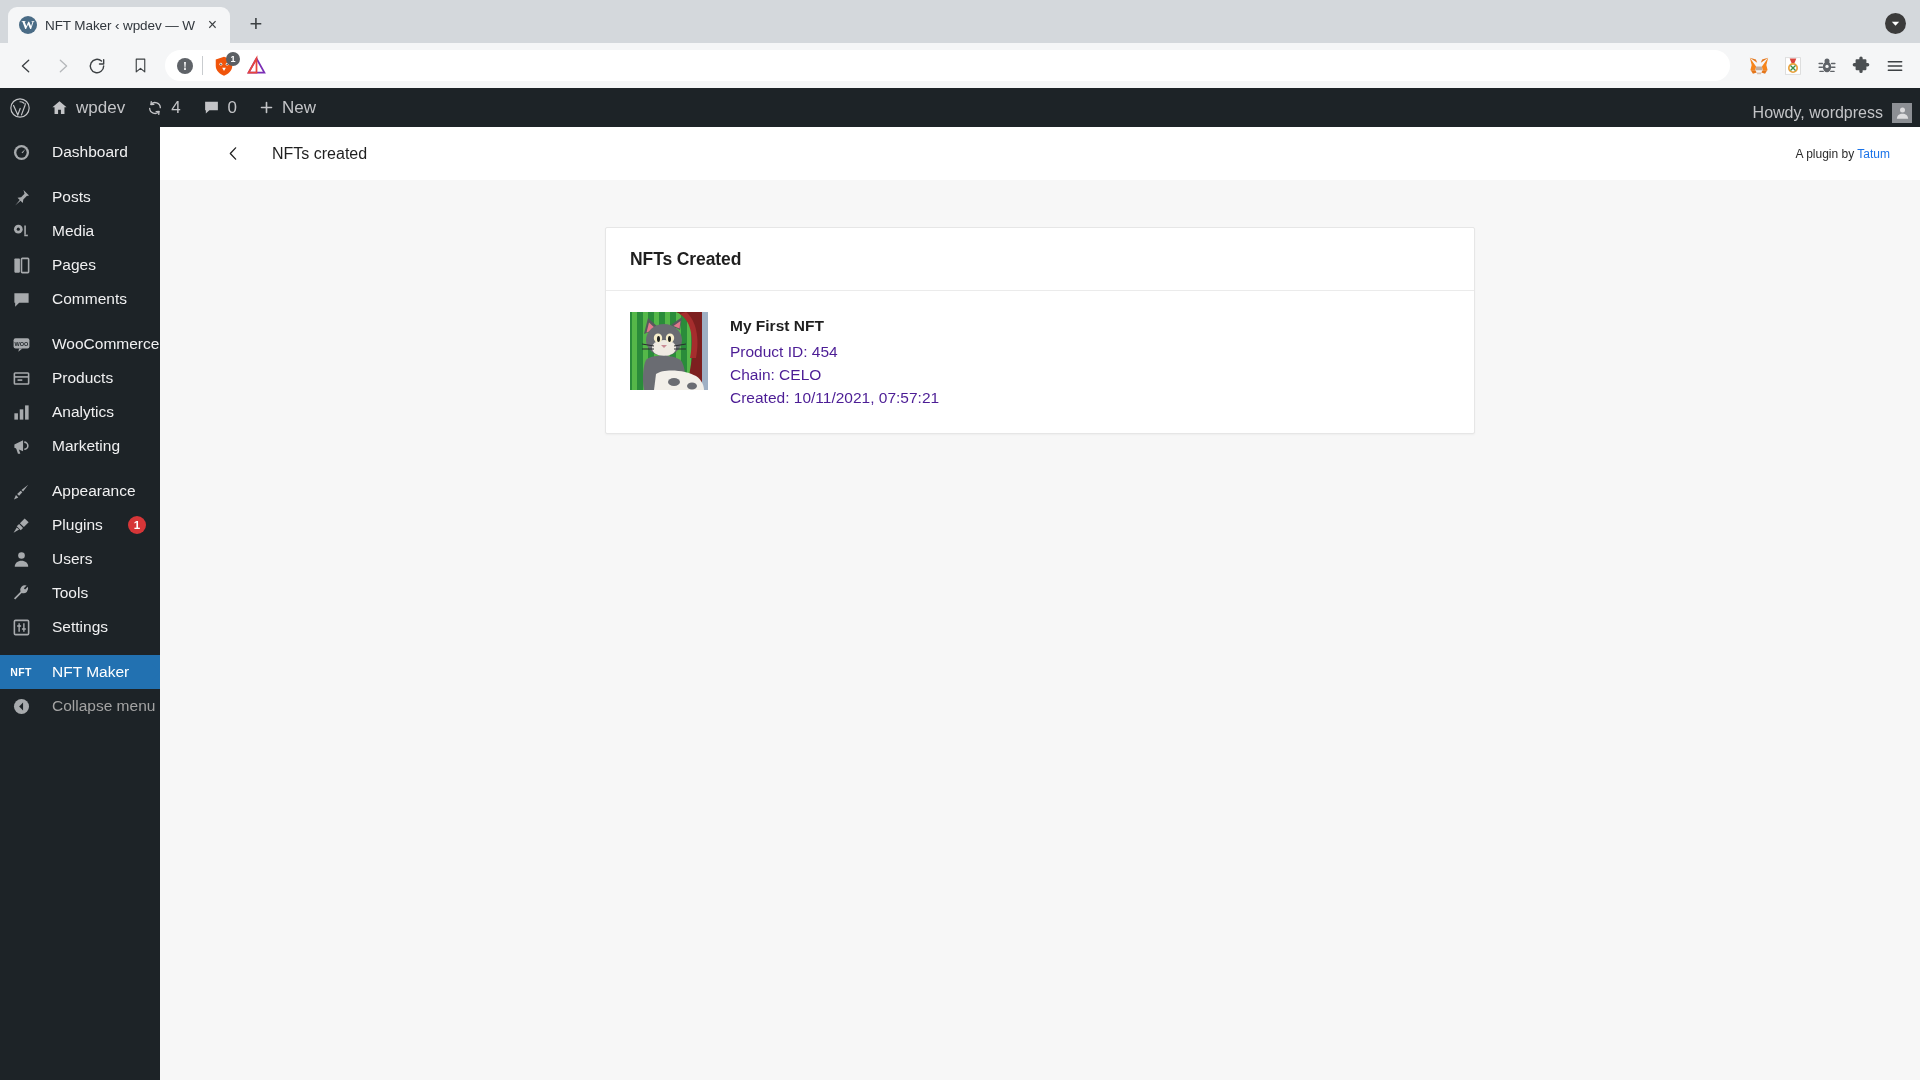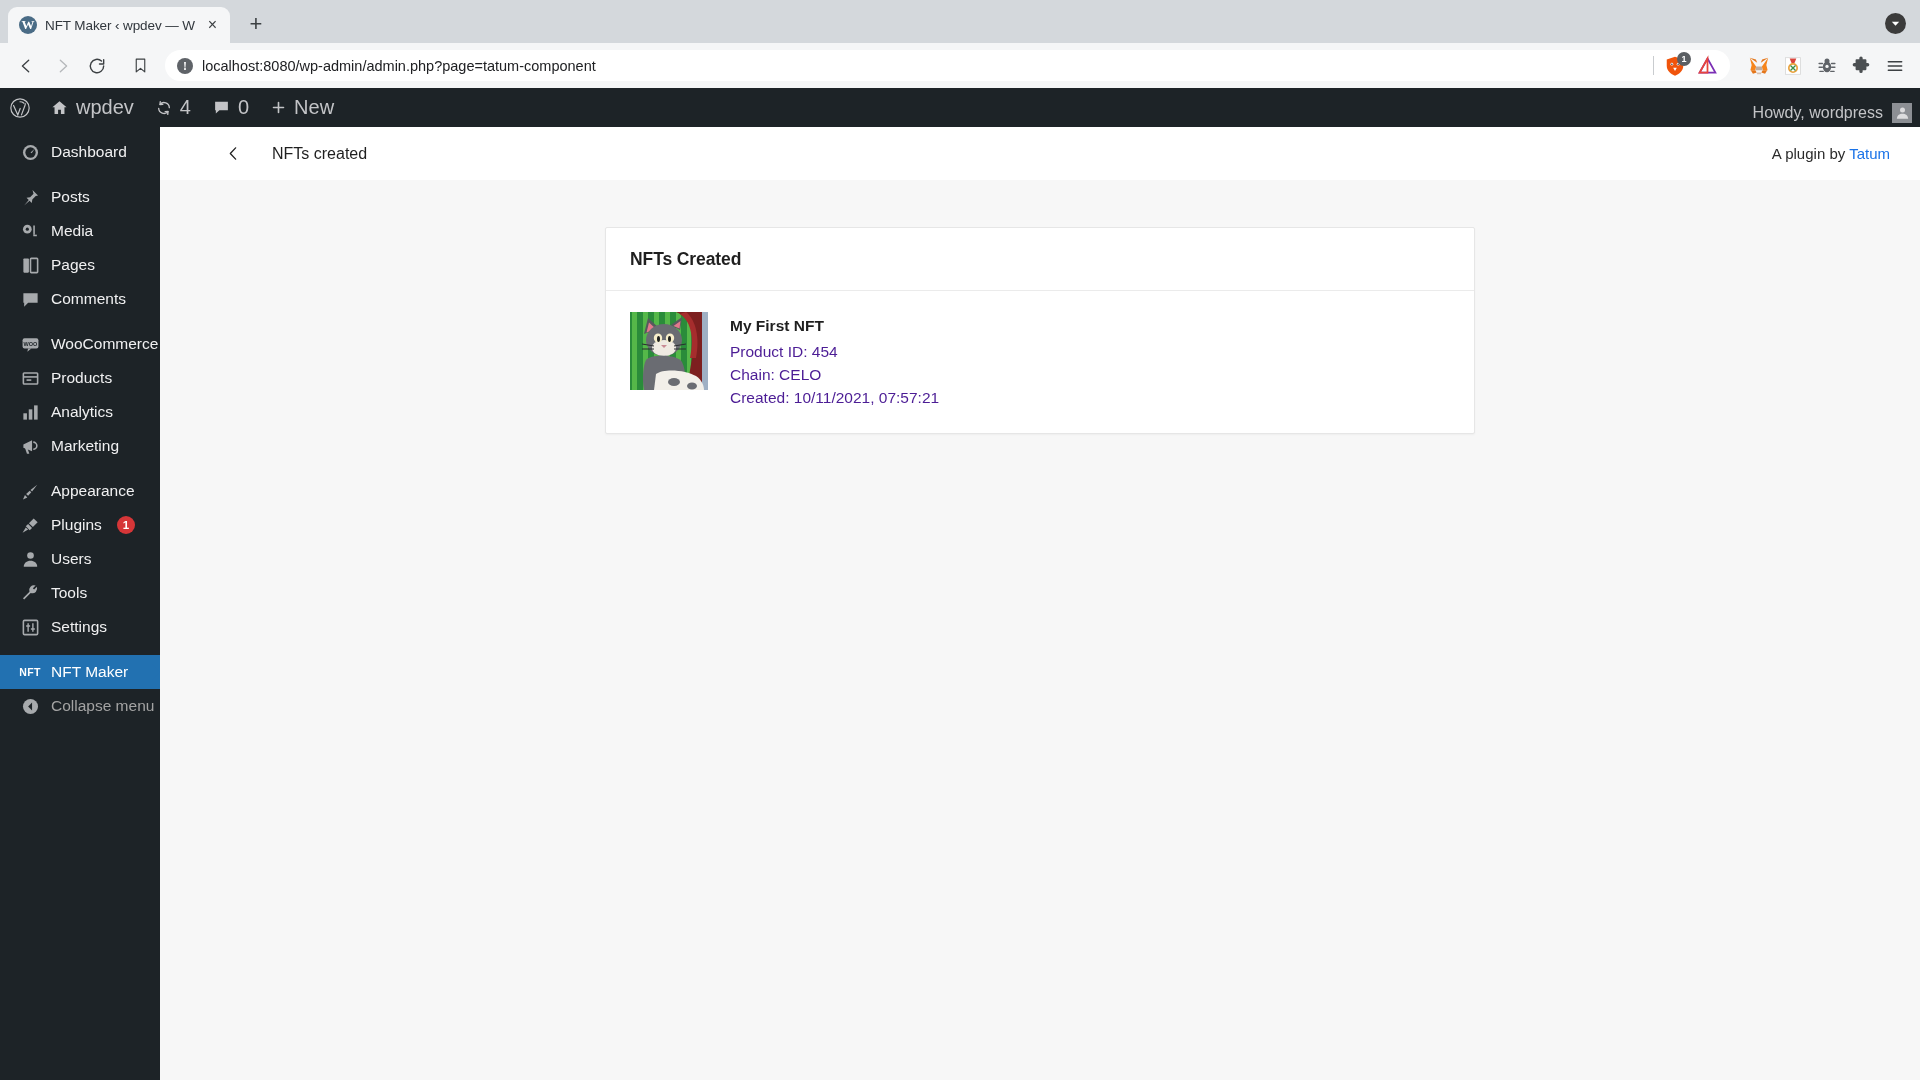--- a/index.html
+++ b/index.html
@@ -82,36 +82,36 @@
   .ticon { width: 30px; height: 30px; display: flex; align-items: center; justify-content: center; flex: none; }
 
   
   .viewport { flex: 1; position: relative; background: #f7f7f7; overflow: hidden; }
   .wp-adminbar {
     height: 39px; background: #1d2327; display: flex; align-items: center;
     color: #c3c4c7; font-size: 16px; position: relative;
   }
   .ab-item {
     height: 39px; display: flex; align-items: center; gap: 8px;
-    padding: 0 11px; color: #c3c4c7; font-size: 20px;
+    padding: 0 11px; color: #c3c4c7; font-size: 17px;
   }
   .ab-item.first { padding-left: 9px; padding-right: 9px; }
   .ab-right { position: absolute; right: 0; top: 0; height: 49px; display: flex; align-items: center; padding-right: 8px; gap: 9px; }
   .ab-avatar { width: 20px; height: 20px; background: #8c8f94; display:flex; align-items:center; justify-content:center;}
   .wp-logo-circ { width: 22px; height: 22px; }
 
   
   .admin-body { display: flex; height: calc(100% - 39px); }
   .adminmenu {
     width: 160px; background: #1d2327; flex: none; padding-top: 8px;
     position: relative; color: #f0f0f1;
   }
   .menu-item {
-    display: flex; align-items: center; gap: 10px; height: 34px;
-    padding-left: 19px; color: #f0f0f1; font-size: 15.5px; position: relative;
+    display: flex; align-items: center; gap: 20px; height: 34px;
+    padding-left: 10px; color: #f0f0f1; font-size: 15.5px; position: relative;
   }
   .menu-item .mi-icon {
     width: 22px; height: 22px; display: flex; align-items: center;
     justify-content: center; color: #a7aaad; flex: none;
   }
   .menu-item.current { background: #2271b1; color: #fff; }
   .menu-item.current .mi-icon { color: #fff; }
   .menu-item.current::after {
     content: ""; position: absolute; right: -8px; top: 50%; transform: translateY(-50%);
     border: 8px solid transparent; border-left-color: #2271b1; z-index: 3;
@@ -132,21 +132,21 @@
   .content { flex: 1; background: #f7f7f7; display: flex; flex-direction: column; min-width: 0; }
   .plugin-header {
     height: 53px; background: #fff; display: flex; align-items: center;
     padding: 0 30px 0 16px; flex: none;
   }
   .back-chevron {
     width: 34px; height: 34px; display: flex; align-items: center;
     justify-content: center; color: #1f1f1f; margin-left: 40px;
   }
   .header-title { font-size: 16px; color: #1f1f1f; margin-left: 22px; }
-  .header-right { margin-left: auto; font-size: 15px; color: #2b2b2b; }
+  .header-right { margin-left: auto; font-size: 12px; color: #2b2b2b; }
   .header-right a { color: #1a73e8; text-decoration: none; }
 
   .content-area { flex: 1; padding: 30px 0 0 0; }
   .card {
     width: 870px; margin: 17px auto 0 auto; background: #fff;
     border: 1px solid #e6e6e6; border-radius: 2px;
     box-shadow: 0 1px 2px rgba(0,0,0,0.04);
   }
   .card-title {
     padding: 21px 24px 20px 24px; font-size: 17.5px; font-weight: bold;
@@ -199,21 +199,20 @@
       </svg>
     </div>
     <div class="bookmark-ico">
       <svg width="17" height="17" viewBox="0 0 24 24" fill="none" stroke="currentColor" stroke-width="1.6">
           <path d="M6 3h12v18l-6-5-6 5z" stroke-linejoin="round"></path>
         </svg>
     </div>
 
     <div class="omnibox">
       <span class="omni-info">!</span>
-      <span class="omni-url" title="localhost:8080/wp-admin/admin.php?page=tatum-component">localhost:8080/wp-admin/admin.php?page=tatum-component</span>
       <span class="omni-right">
         <span class="omni-sep"></span>
         <span class="brave-shield">
           <svg width="22" height="22" viewBox="0 0 24 24">
             <path d="M12 2 L21 5 V12 C21 17 16.5 21 12 22.5 C7.5 21 3 17 3 12 V5 Z" fill="#f0540b"></path>
             <circle cx="8.6" cy="10" r="1.5" fill="#fff"></circle>
               <circle cx="15.4" cy="10" r="1.5" fill="#fff"></circle>
             <circle cx="8.6" cy="10" r="0.8" fill="#2b2b2b"></circle>
               <circle cx="15.4" cy="10" r="0.8" fill="#2b2b2b"></circle>
             <path d="M10 14 h4 l-2 3.5 z" fill="#fff"></path>

